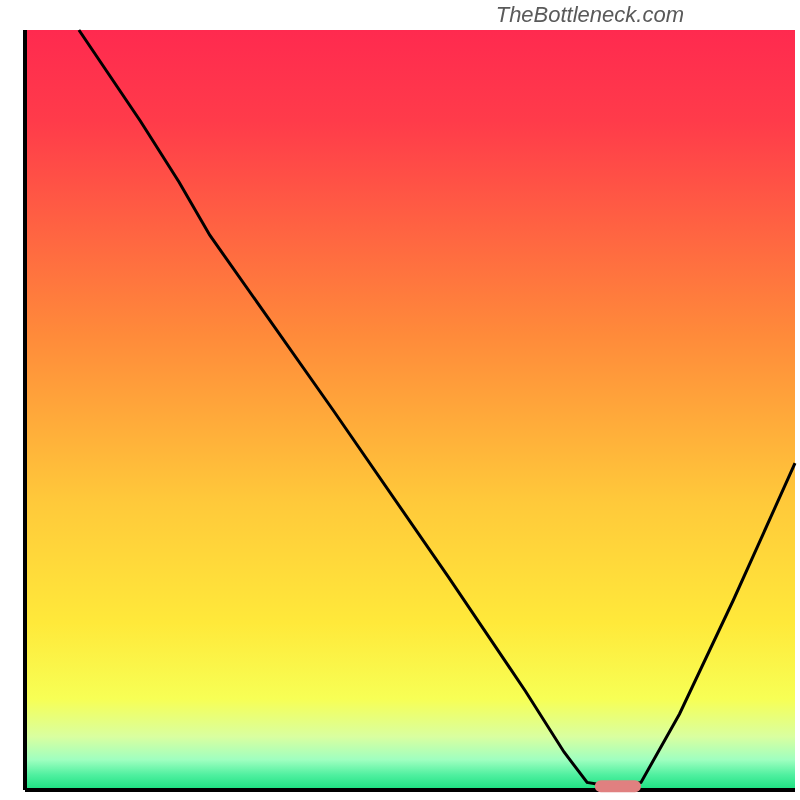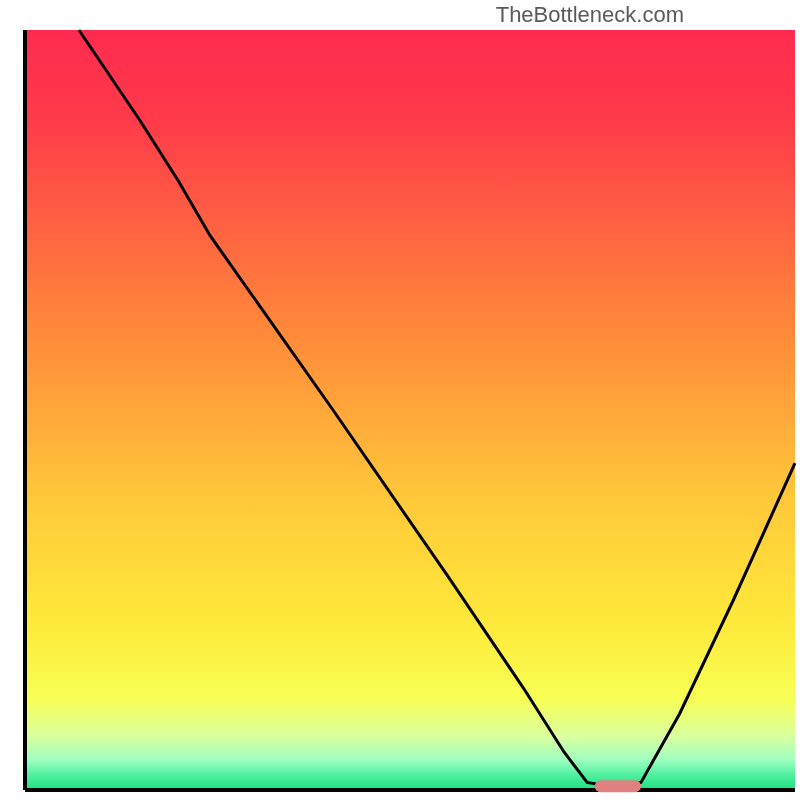--- a/index.html
+++ b/index.html
@@ -7,20 +7,21 @@
     padding: 0;
     width: 800px;
     height: 800px;
     overflow: hidden;
     background: #fff;
   }
   .chart-container {
     position: relative;
     width: 692px;
     height: 800px;
+    font-style: italic;
   }
   .watermark {
     position: absolute;
     top: 2px;
     right: 8px;
     font-family: Arial, sans-serif;
     font-size: 22px;
     color: #5a5a5a;
     z-index: 10;
   }

